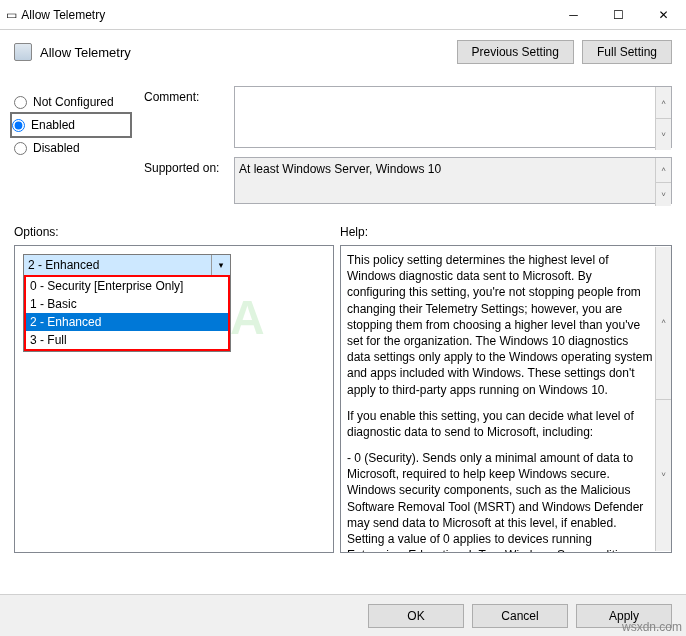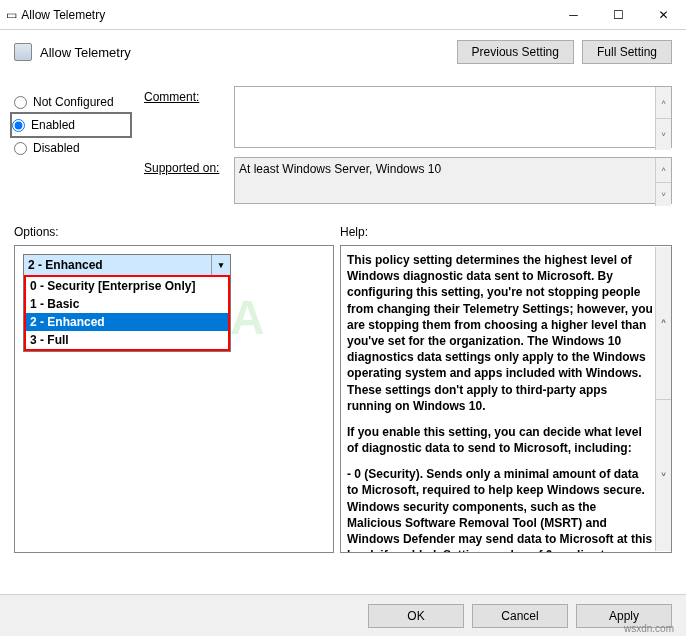--- a/index.html
+++ b/index.html
@@ -15,52 +15,52 @@
 .header-title { flex: 1; font-size: 13px; }
 .btn { background: #e1e1e1; border: 1px solid #adadad; padding: 4px 14px; cursor: pointer; }
 
 .content { padding: 0 14px; }
 .row-top { display: flex; gap: 12px; margin-top: 18px; }
 .radios { width: 118px; padding-top: 6px; }
 .radio { display: flex; align-items: center; gap: 6px; padding: 3px 0; }
 .radio input { margin: 0; }
 .red-box { border: 2px solid #737373; padding: 1px 6px 1px 0; margin-left: -4px; }
 
-.fields { flex: 1; text-decoration: underline; }
+.fields { flex: 1; }
 .field-row { display: flex; margin-bottom: 6px; }
 .field-label { width: 90px; padding-top: 4px; text-align: left; }
 .textarea-wrap { flex: 1; position: relative; }
 textarea { width: 100%; resize: none; border: 1px solid #abadb3; padding: 4px; background: #fff; font-family: inherit; font-size: 12px; }
 .comment-ta { height: 62px; }
 .support-ta { height: 47px; background: #f0f0f0; }
 .spin { position: absolute; right: 1px; top: 1px; bottom: 1px; width: 16px; display: flex; flex-direction: column; }
 .spin-btn { flex: 1; display: flex; align-items: center; justify-content: center; font-size: 8px; color: #666; background: #f0f0f0; border-left: 1px solid #ccc; }
 .spin-btn + .spin-btn { border-top: 1px solid #ccc; }
 
 .labels-row { display: flex; margin-top: 12px; }
 .options-label { width: 326px; }
 .panes { display: flex; gap: 6px; margin-top: 6px; height: 308px; }
-.pane { border: 1px solid #828790; background: #fff; position: relative; font-weight: bold; }
+.pane { border: 1px solid #828790; background: #fff; position: relative; }
 .options-pane { width: 320px; padding: 8px; overflow: visible; }
 .help-pane { flex: 1; padding: 6px 18px 6px 6px; overflow: hidden; line-height: 1.35; position: relative; }
 .help-pane .spin { right: 0; width: 16px; }
 .help-pane p { margin: 0 0 10px 0; }
 
 .select-box { width: 208px; border: 1px solid #7a7a7a; }
 .sel-display { background: #cde8ff; height: 20px; display: flex; align-items: center; padding: 0 4px; position: relative; }
 .sel-display::after { content: "▾"; position: absolute; right: 0; top: 0; width: 18px; height: 100%; display: flex; align-items: center; justify-content: center; border-left: 1px solid #999; font-size: 9px; }
 .sel-list { border: 2px solid #ff0000; }
 .sel-item { padding: 2px 4px; background: #fff; }
 .sel-item.hl { background: #0078d7; color: #fff; }
 
 .footer { position: absolute; bottom: 0; left: 0; right: 0; height: 42px; background: #f0f0f0; border-top: 1px solid #d0d0d0; display: flex; justify-content: flex-end; align-items: center; padding: 0 14px; gap: 8px; }
 .footer .btn { width: 96px; text-align: center; }
 
 .watermark { position: absolute; left: 230px; top: 290px; opacity: 0.12; pointer-events: none; font-size: 48px; font-weight: bold; color: #0a0; }
-.wsx { position: absolute; right: 12px; bottom: 2px; font-size: 10px; color: #888; }
+.wsx { position: absolute; right: 4px; bottom: 2px; font-size: 12px; color: #888; }
 </style>
 </head>
 <body>
 
 <div class="titlebar">
   <span>▭</span>
   <span class="title">Allow Telemetry</span>
   <div class="win-btns">
     <div class="win-btn">─</div>
     <div class="win-btn">☐</div>

